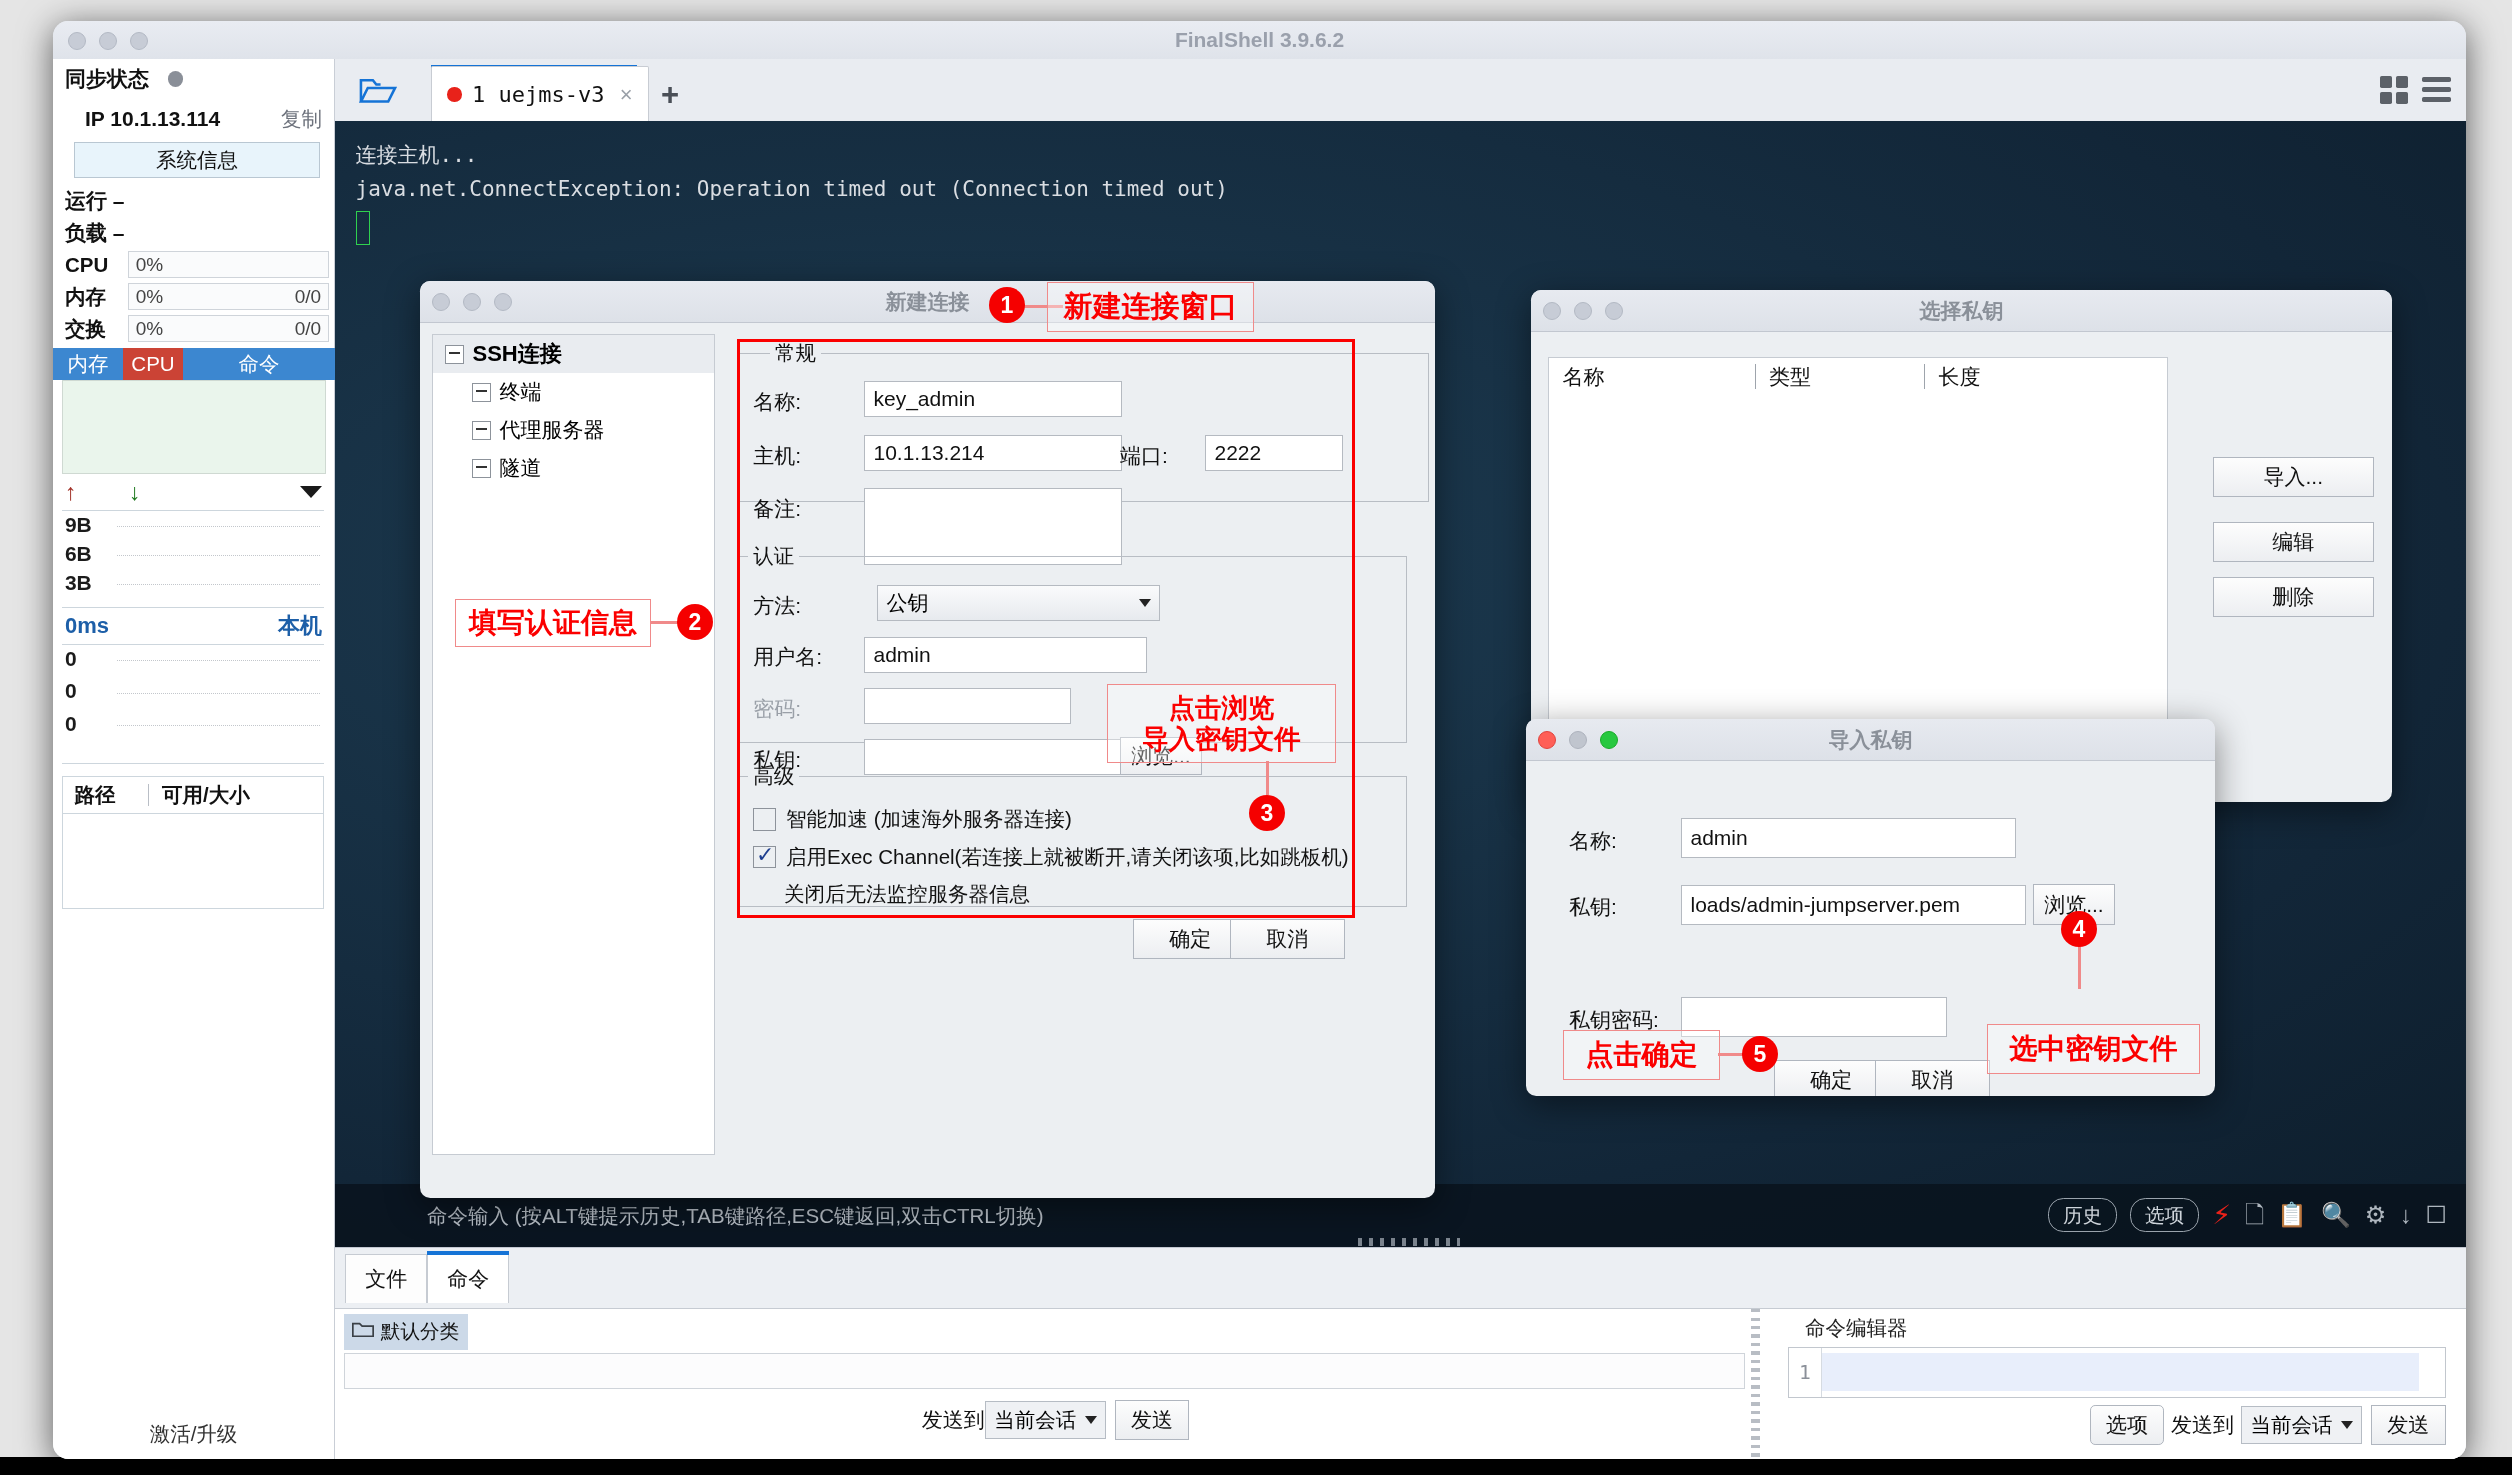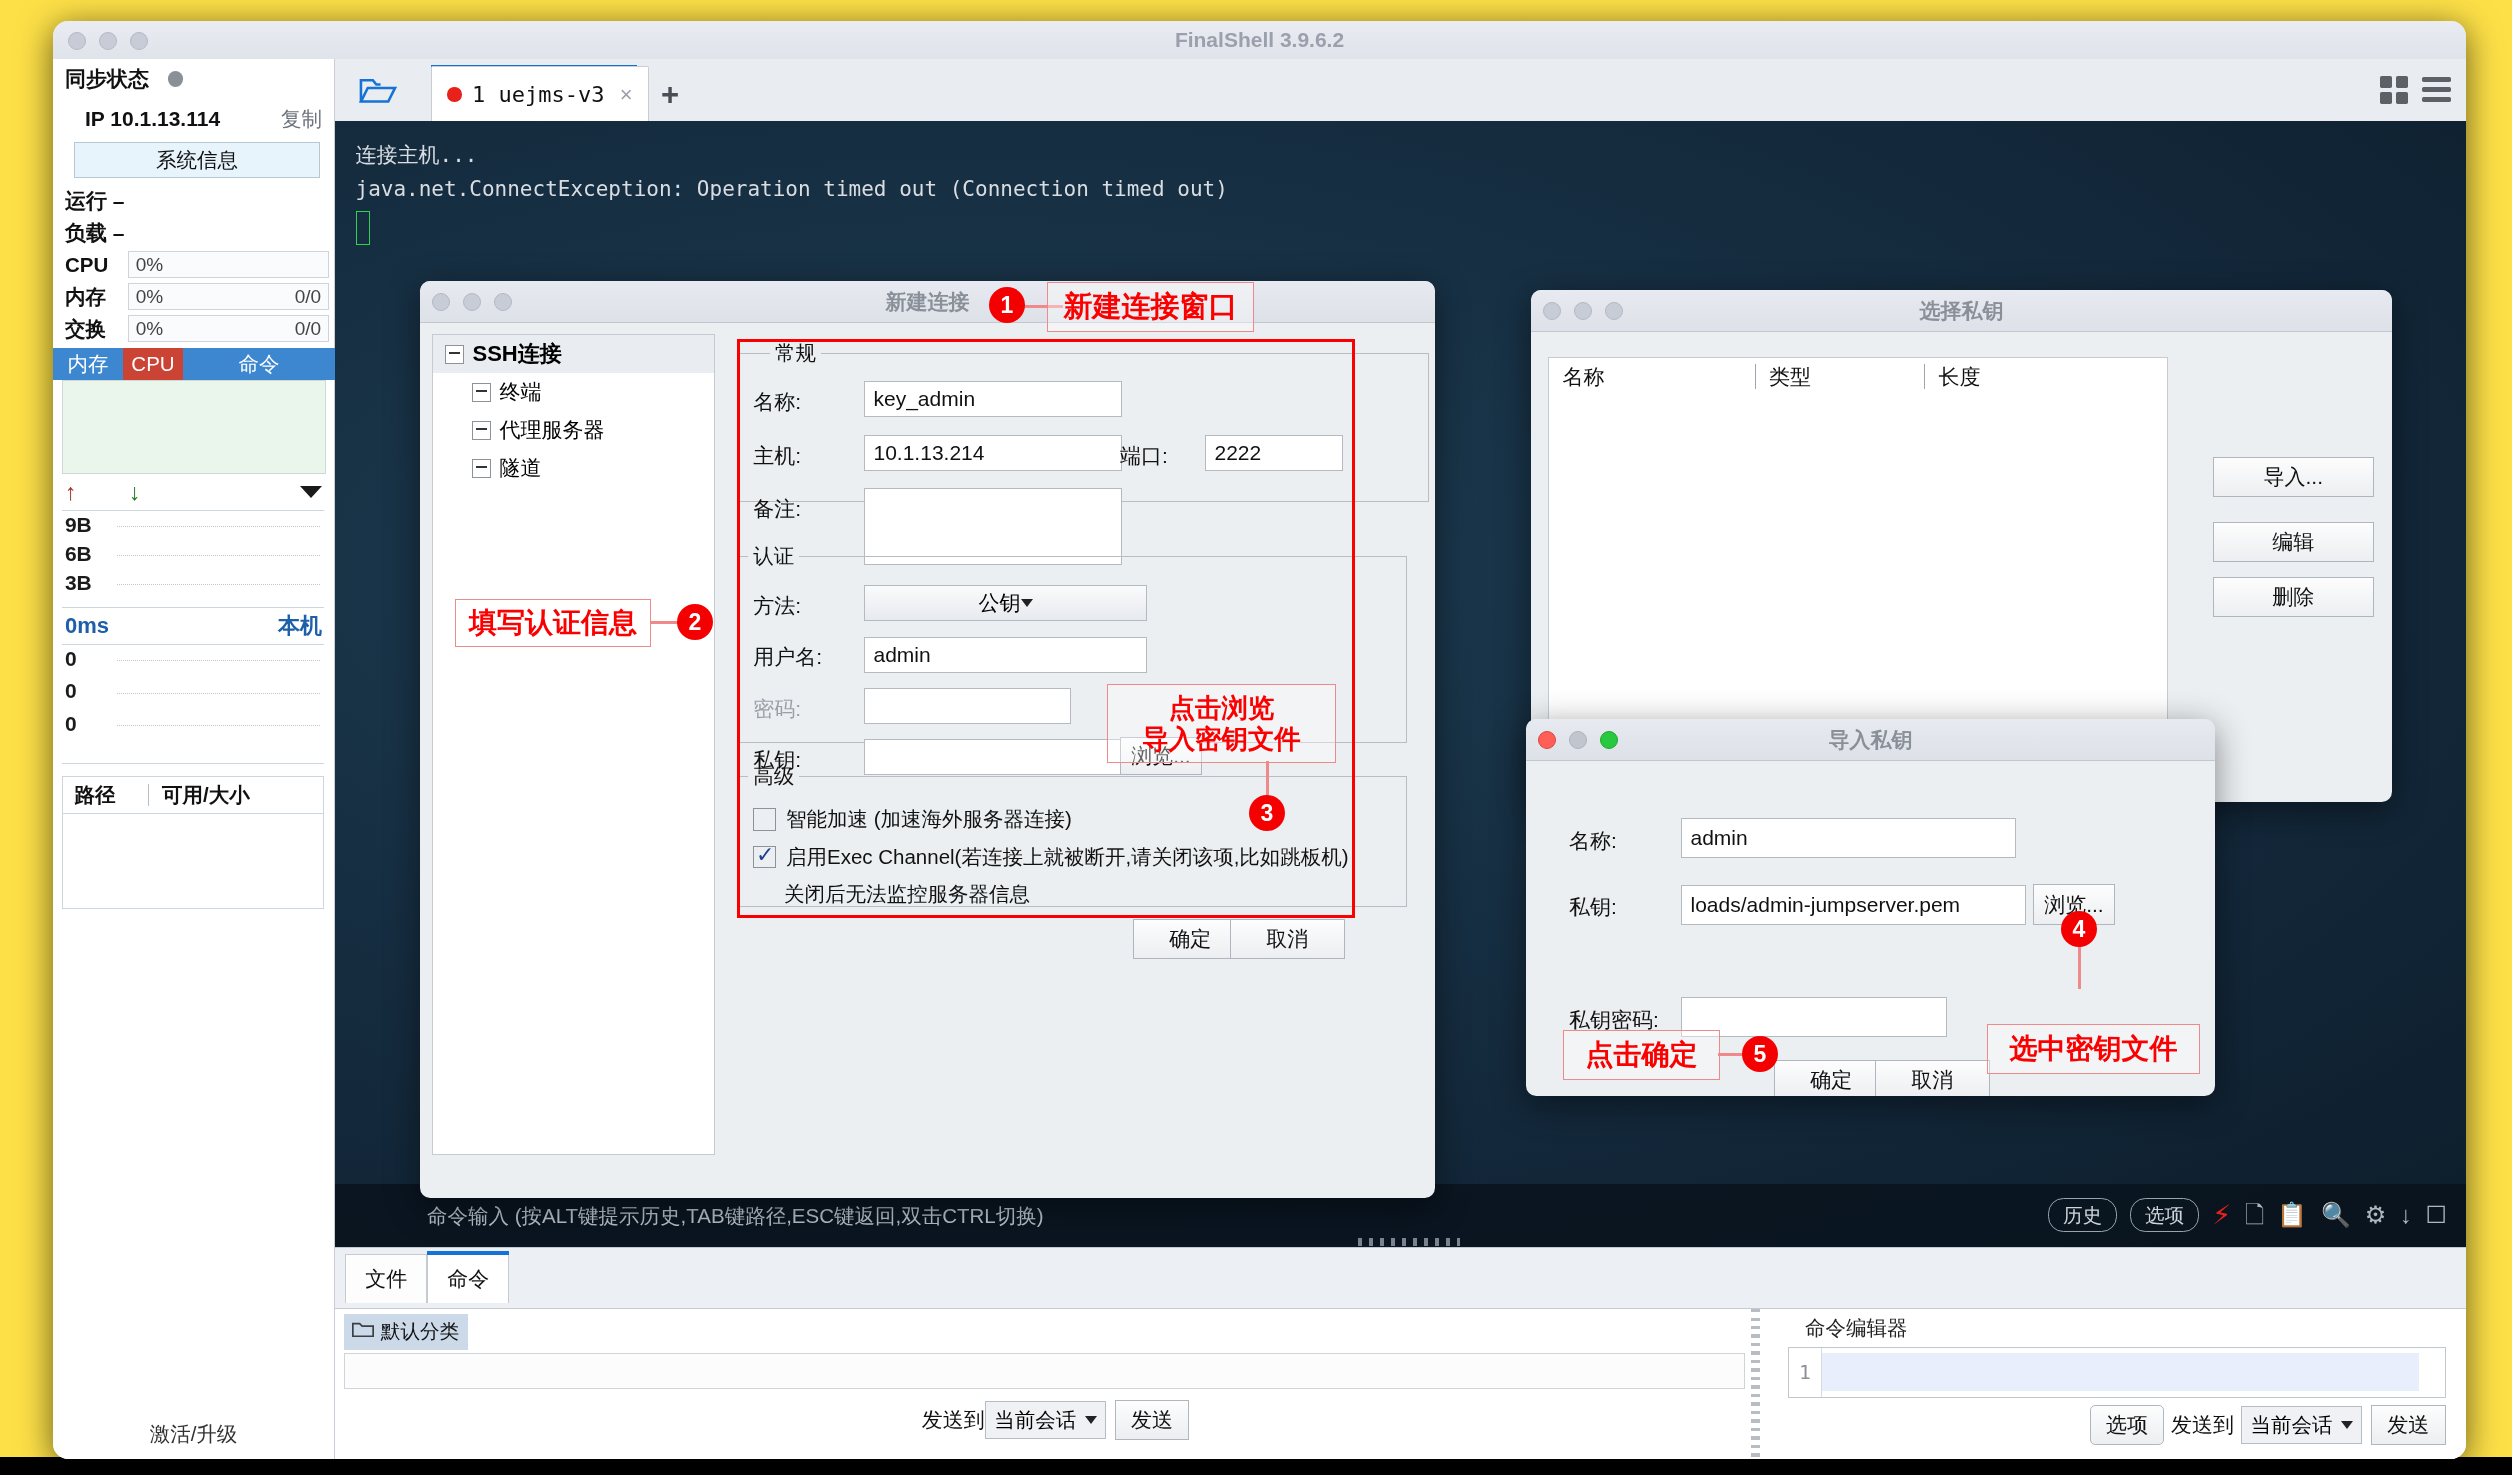--- a/index.html
+++ b/index.html
@@ -1,17 +1,17 @@
 <!DOCTYPE html>
 <html style="font-size:13.6px"><head>
 <meta charset="utf-8">
 <style>
   html,body{margin:0;padding:0;background:#000;}
   body{width:2512px;height:1475px;overflow:hidden;font-family:"Liberation Sans","DejaVu Sans",sans-serif;}
-  #root{position:relative;width:2512px;height:1457px;background:#fde047;}
+  #root{position:relative;width:2512px;height:1457px;background:#e5e5e5;}
 
   
   .appwin{position:absolute;left:53px;top:20.5px;width:2413px;height:1438px;border-radius:15.3px;
           background:#e6e9ef;overflow:hidden;box-shadow:0 6.8px 34px rgba(0,0,0,.6);}
   .titlebar{position:absolute;left:0;top:0;width:100%;height:38px;
             background:linear-gradient(#e9ecf2,#dfe3ea);border-bottom:0.9px solid #c3c8d2;}
   .title-text{position:absolute;left:0;top:0;width:100%;height:38px;line-height:38px;text-align:center;
               font-size:21px;color:#9aa0ac;font-weight:bold;}
   .traffic{position:absolute;top:11px;display:flex;gap:12.8px;}
   .dot{width:16px;height:16px;border-radius:50%;background:#c7ccd6;border:0.9px solid #b3b9c4;}
@@ -407,21 +407,21 @@
         <span class="fld-label" style="position:absolute;left:382px;top:75px;">端口:</span>
         <span class="inp" style="position:absolute;left:467px;top:68px;width:119px;height:34px;">2222</span>
 
         <span class="fld-label" style="position:absolute;left:15.3px;top:128px;">备注:</span>
         <span class="inp" style="position:absolute;left:126px;top:121px;width:239px;height:70px;align-items:flex-start;padding-top:5.1px;"></span>
       </fieldset>
 
       <fieldset class="grp" style="left:317px;top:220px;width:648px;height:186px;">
         <legend>认证</legend>
         <span class="fld-label" style="position:absolute;left:15.3px;top:22px;">方法:</span>
-        <span class="combo" style="position:absolute;left:126px;top:15.3px;width:264px;height:34px;justify-content:center;">
+        <span class="combo" style="position:absolute;left:139px;top:15.3px;width:264px;height:34px;">
           <span>公钥</span>
           <span class="selcaret"></span>
         </span>
 
         <span class="fld-label" style="position:absolute;left:15.3px;top:73px;">用户名:</span>
         <span class="inp" style="position:absolute;left:126px;top:67px;width:264px;height:34px;">admin</span>
 
         <span class="fld-label" style="position:absolute;left:15.3px;top:125px;color:#9aa0a8;">密码:</span>
         <span class="inp dis" style="position:absolute;left:126px;top:118px;width:188px;height:34px;"></span>
 

